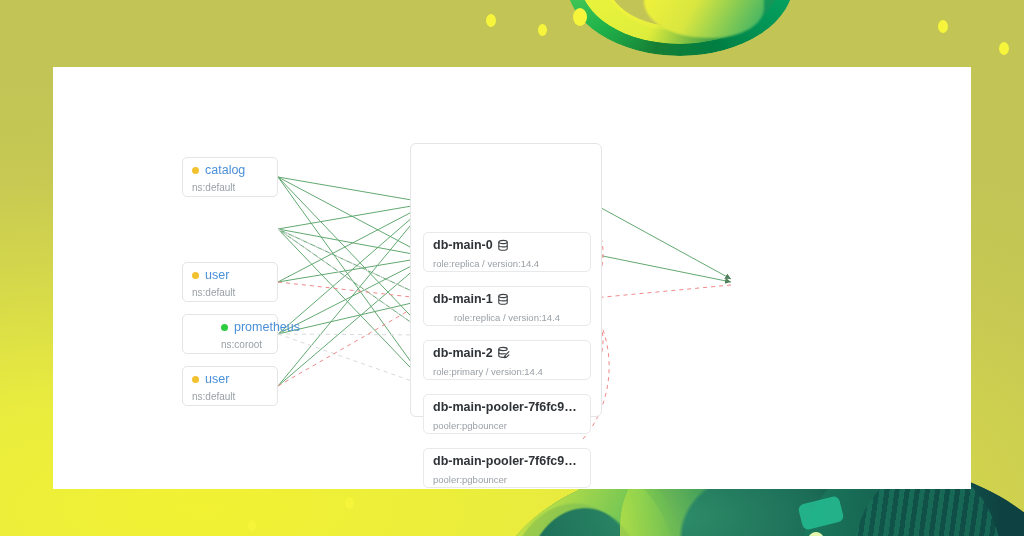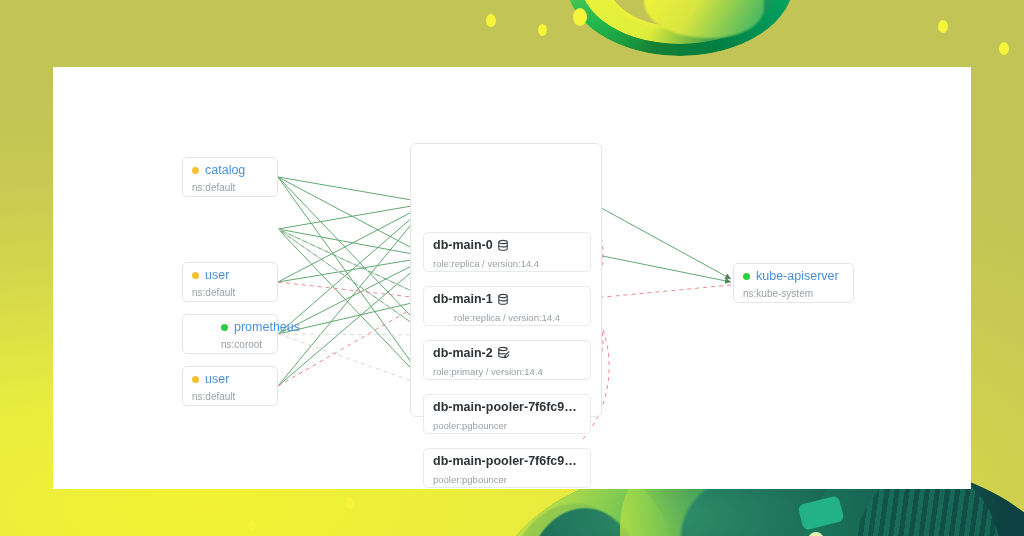--- a/index.html
+++ b/index.html
@@ -263,23 +263,16 @@
         </div>
 
         <div class="pod" style="left:12px;top:260px;width:168px;height:40px;">
           <div class="ttl">
             <span class="name">db-main-pooler-7f6fc9…</span>
           </div>
           <div class="sub">pooler:pgbouncer</div>
         </div>
       </div>
 
-      <div class="node" style="left:680px;top:196px;width:121px;height:40px;">
-        <div class="ttl">
-          <span class="dot" style="background:#2ecc40"></span>
-          <span class="name">kube-apiserver</span>
-        </div>
-        <div class="sub">ns:kube-system</div>
-      </div>
 
     </div>
   </div>
 </div>
 
 </body></html>

